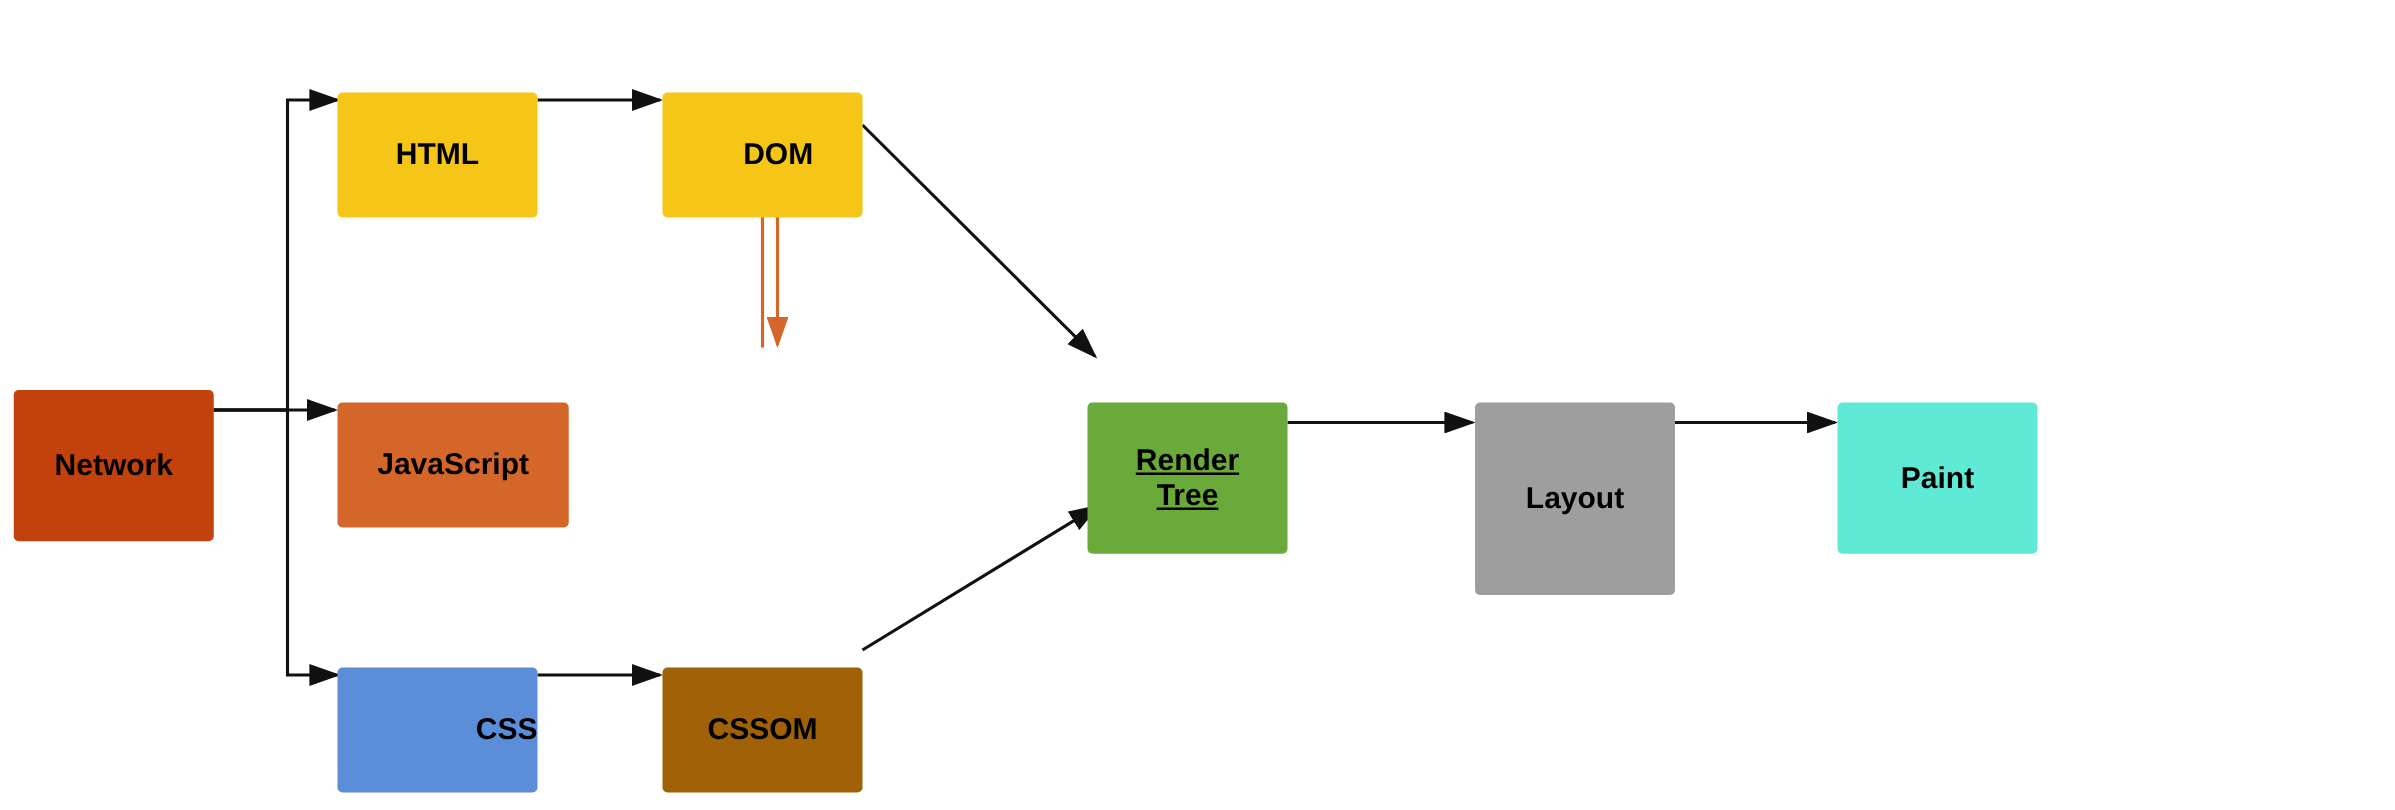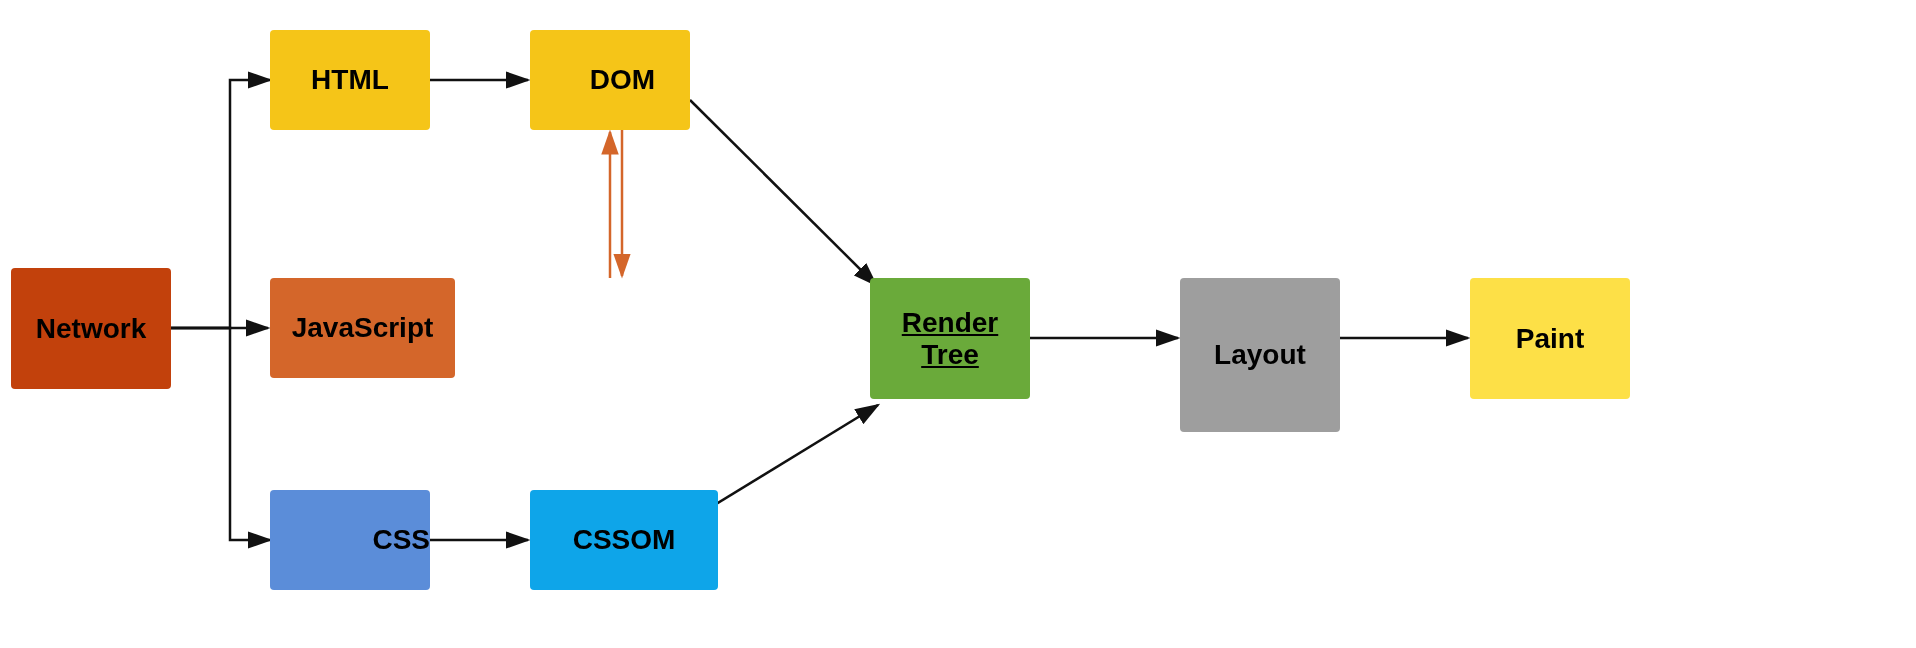--- a/index.html
+++ b/index.html
@@ -14,23 +14,24 @@
       position: relative;
       width: 1916px;
       height: 648px;
     }
     .node {
       position: absolute;
       display: flex;
       align-items: center;
       justify-content: center;
       text-align: center;
-      font-size: 28px;
+      font-size: 24px;
       font-weight: bold;
       border-radius: 4px;
+      margin-top: 44px;
     }
     svg.arrows {
       position: absolute;
       top: 0;
       left: 0;
       width: 1916px;
       height: 648px;
       pointer-events: none;
     }
   </style>
@@ -90,29 +91,29 @@
   </div>
 
   <div class="node" style="left:270px;top:278px;width:185px;height:100px;background:#d4662a;">
     <span>JavaScript</span>
   </div>
 
   <div class="node" style="left:270px;top:490px;width:160px;height:100px;background:#5b8dd9;justify-content:flex-end;">
     <span>CSS</span>
   </div>
 
-  <div class="node" style="left:530px;top:490px;width:188px;height:100px;background:#0ea5e9;justify-content:center;">
+  <div class="node" style="left:530px;top:490px;width:160px;height:100px;background:#a16207;justify-content:center;">
     <span>CSSOM</span>
   </div>
 
   <div class="node" style="left:870px;top:278px;width:160px;height:121px;background:#6aaa3a;white-space:pre-line;">
     <span style="white-space:pre-line;text-align:center;text-decoration:underline;">Render
 Tree</span>
   </div>
 
   <div class="node" style="left:1180px;top:278px;width:160px;height:154px;background:#9e9e9e;">
     <span>Layout</span>
   </div>
 
-  <div class="node" style="left:1470px;top:278px;width:160px;height:121px;background:#fde047;">
+  <div class="node" style="left:1470px;top:278px;width:160px;height:121px;background:#5eead4;">
     <span>Paint</span>
   </div>
 </div>
 
 </body></html>

